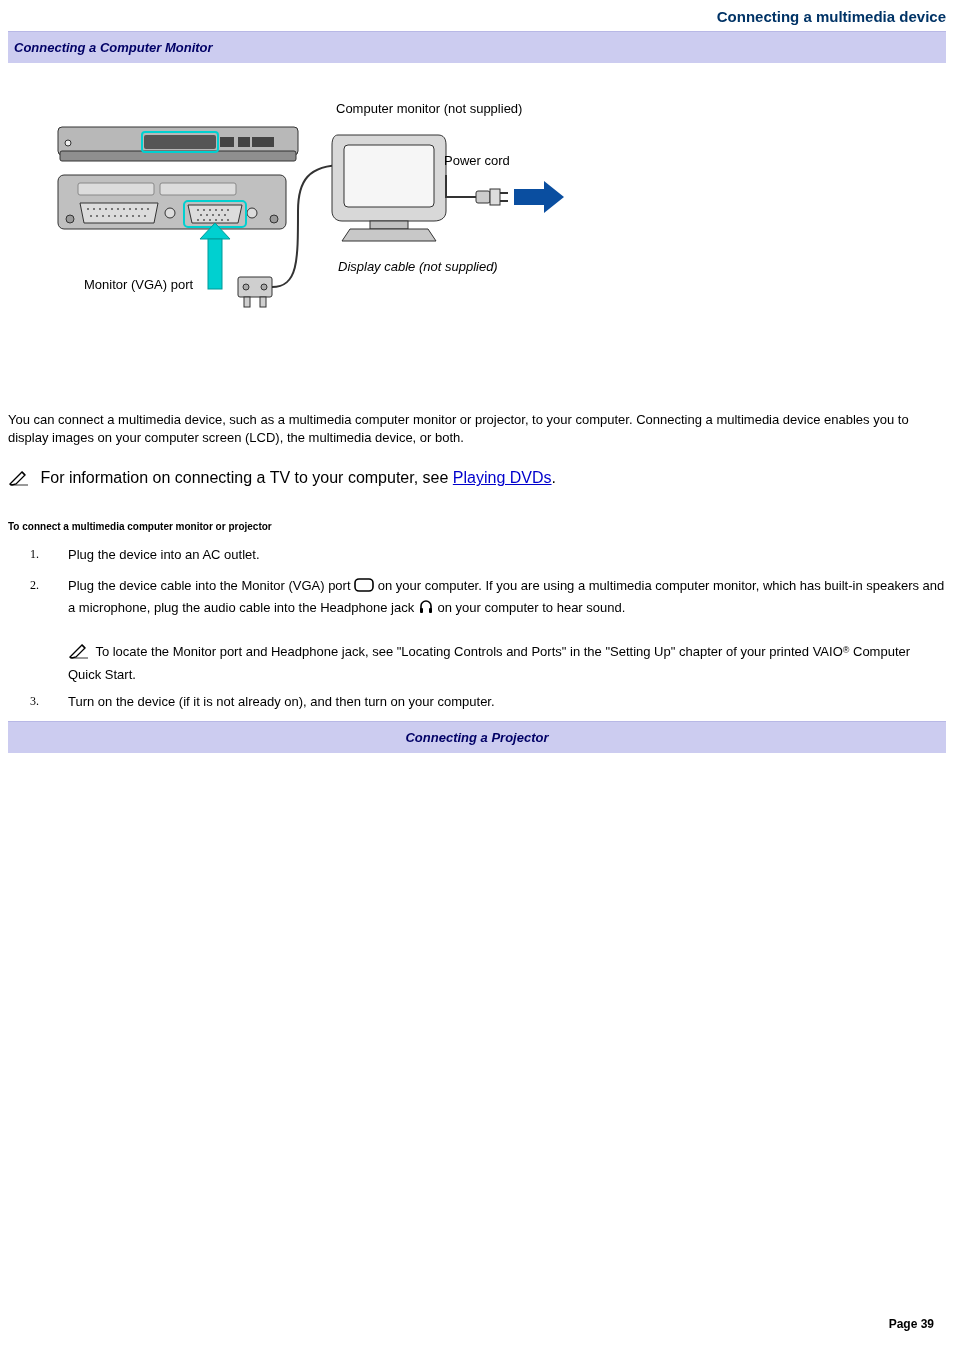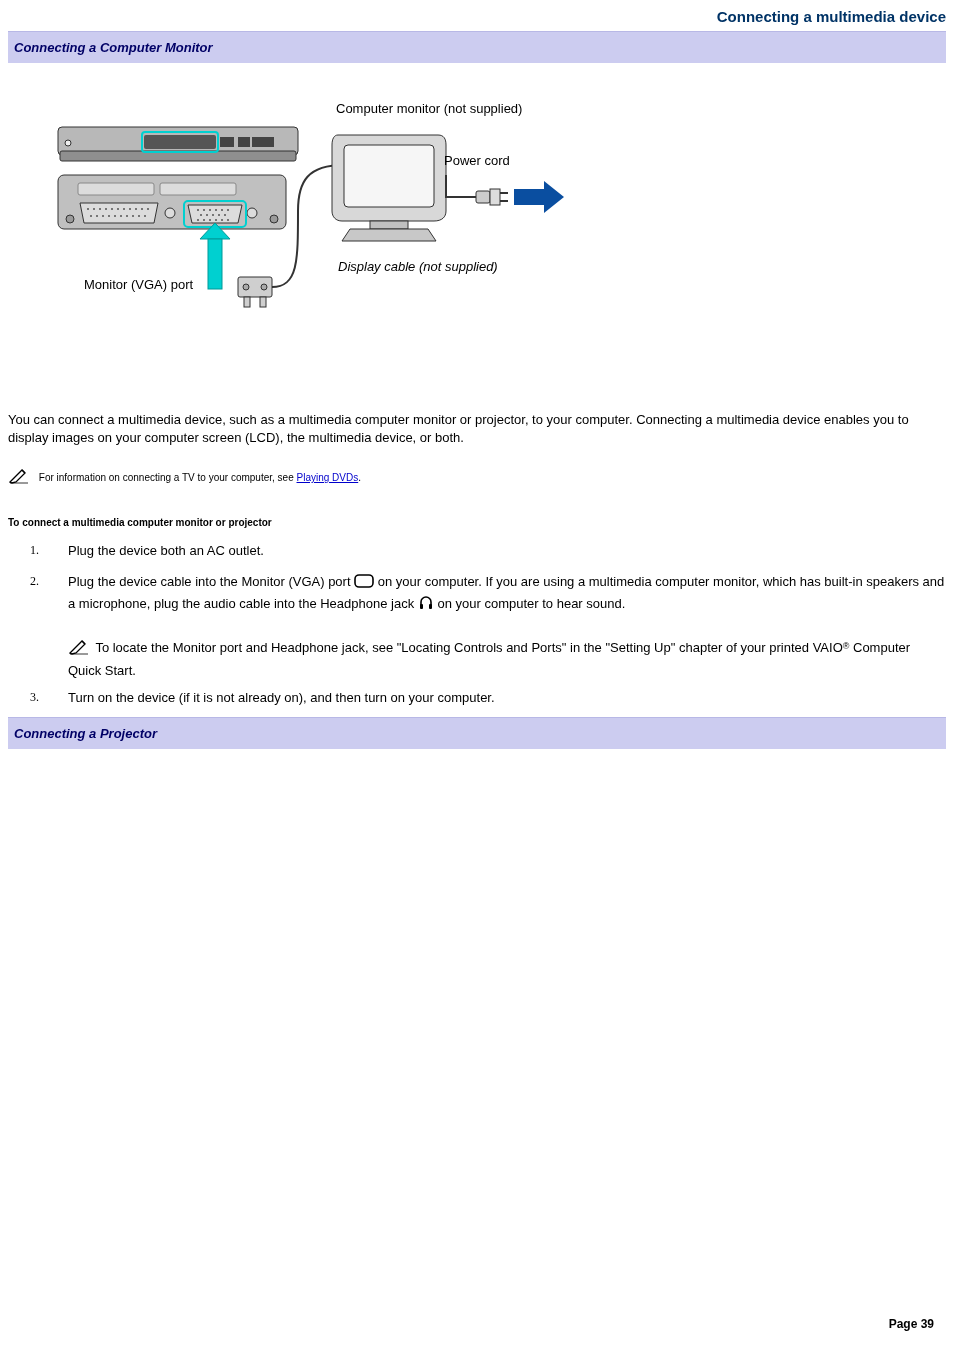--- a/index.html
+++ b/index.html
@@ -41,21 +41,21 @@
     color: #000;
     white-space: nowrap;
   }
   .body-text {
     font-size: 13px;
     line-height: 1.4;
     margin: 2px 0;
   }
   .note-line {
     margin: 22px 0;
-    font-size: 10px;
+    font-size: 16px;
   }
   .pen-icon {
     display: inline-block;
     vertical-align: -4px;
     margin-right: 6px;
   }
   a.link {
     color: #0000cc;
     text-decoration: underline;
   }
@@ -221,21 +221,21 @@
       </svg>
   </span>
   <span>For information on connecting a TV to your computer, see </span><a href="#" class="link">Playing DVDs</a><span>.</span>
 </p>
 
 <p class="sub-heading">To connect a multimedia computer monitor or projector</p>
 
 <ol class="steps">
   <li>
     <span class="num">1.</span>
-    <span>Plug the device both an AC outlet.</span>
+    <span>Plug the device into an AC outlet.</span>
   </li>
   <li style="padding-bottom:2px;">
     <span class="num">2.</span>
     <span>Plug the device cable into the Monitor (VGA) port </span>
     <span class="inline-icon">
       <svg width="20" height="15" viewBox="0 0 20 15">
           <rect x="1" y="1" width="18" height="12" rx="4" fill="none" stroke="#000" stroke-width="1.6"></rect>
         </svg>
     </span>
     <span> on your computer. If you are using a multimedia computer monitor, which has built-in speakers and a microphone, plug the audio cable into the Headphone jack </span>
@@ -257,15 +257,15 @@
           </svg>
       </span><span> To locate the Monitor port and Headphone jack, see "Locating Controls and Ports" in the "Setting Up" chapter of your printed VAIO</span><span class="reg-mark">®</span><span> Computer Quick Start.</span>
     </div>
   </li>
   <li>
     <span class="num">3.</span>
     <span>Turn on the device (if it is not already on), and then turn on your computer.</span>
   </li>
 </ol>
 
-<div class="section-bar" style="margin-top:4px;">Connecting a Projector</div>
+<div class="section-bar" style="margin-top:4px;text-align:center;">Connecting a Projector</div>
 
 <div class="page-footer">Page 39</div>
 
 </body></html>

